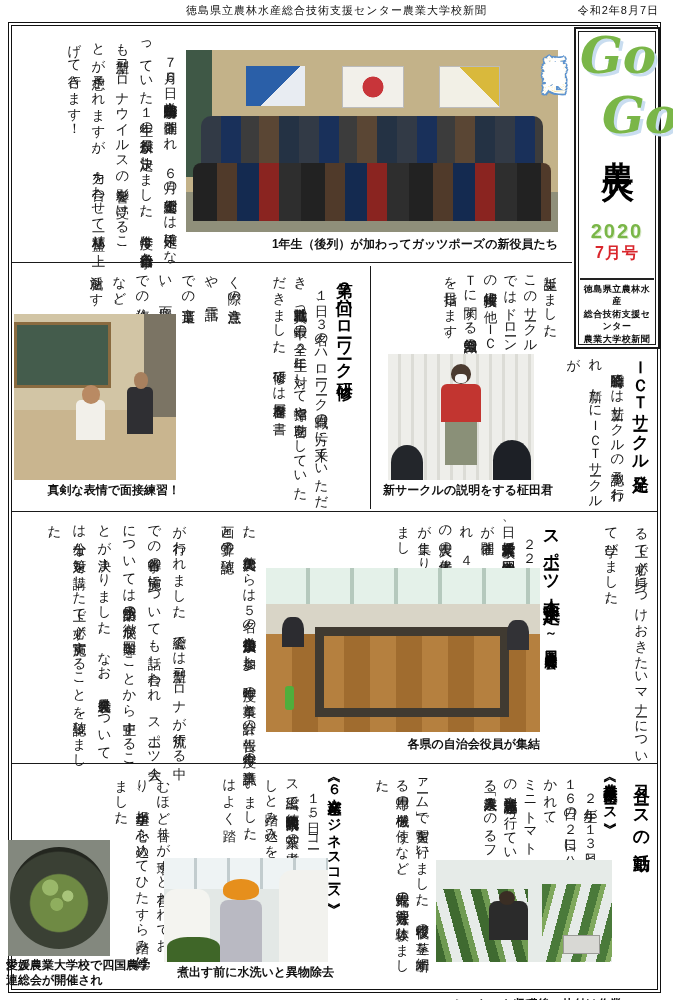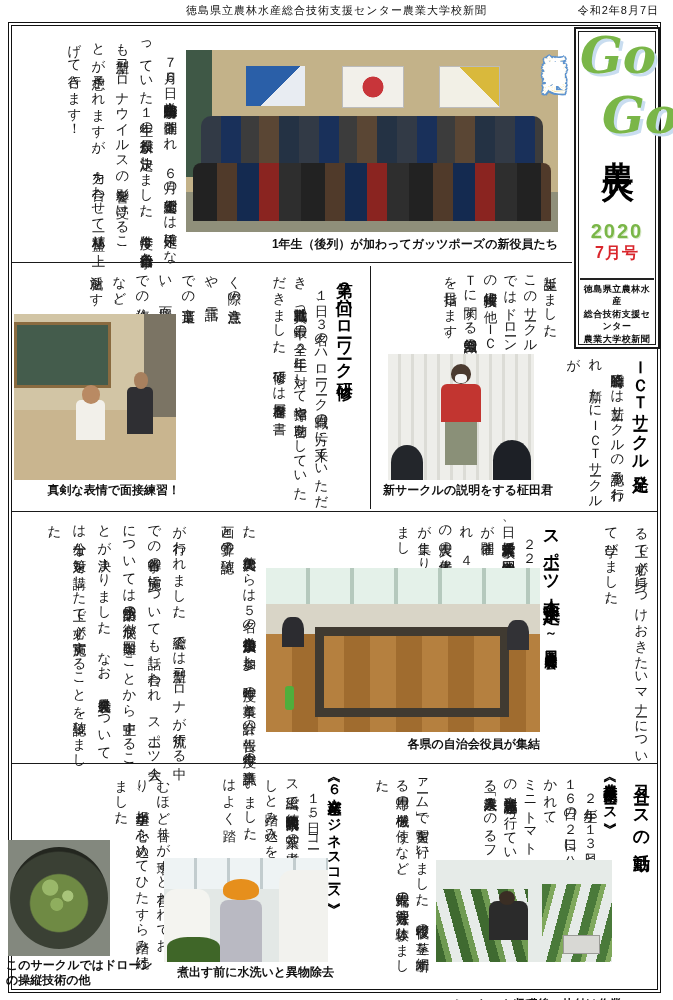--- a/index.html
+++ b/index.html
@@ -157,15 +157,15 @@
     <div class="abs" style="left:34%;top:40%;width:26%;height:60%;background:#b9b9c2;border-radius:8px 8px 0 0;"></div>
     <div class="abs" style="left:70%;top:12%;width:30%;height:88%;background:#f2f2ee;border-radius:14px 0 0 0;"></div>
     <div class="abs" style="left:2%;top:76%;width:32%;height:24%;background:#3f6628;border-radius:40% 40% 0 0;"></div>
   </div>
   <div class="abs caption" style="left:158px;top:965px;width:176px;">煮出す前に水洗いと異物除去</div>
 
   <div class="abs photo" style="left:8px;top:840px;width:102px;height:116px;background:#83887e;">
     <div class="abs" style="left:2%;top:6%;width:96%;height:88%;border-radius:50%;background:radial-gradient(circle at 50% 55%,#6f8a44 0 38%,#3a4034 40% 68%,#23261f 70% 100%);"></div>
     <div class="abs" style="left:28%;top:30%;width:44%;height:36%;border-radius:50%;background:radial-gradient(circle at 30% 30%,#9ab86a 0 18%,transparent 20%),radial-gradient(circle at 70% 50%,#a8c47a 0 14%,transparent 16%),radial-gradient(circle at 45% 70%,#8fae5e 0 16%,transparent 18%);"></div>
   </div>
-  <div class="abs caption" style="left:6px;top:958px;width:152px;text-align:left;">このサークルではドローンの操縦技術の他</div>
+  <div class="abs caption" style="left:6px;top:958px;width:152px;text-align:left;">愛媛農業大学校で四国農学連総会が開催され</div>
 
 </div>
 
 </body></html>

